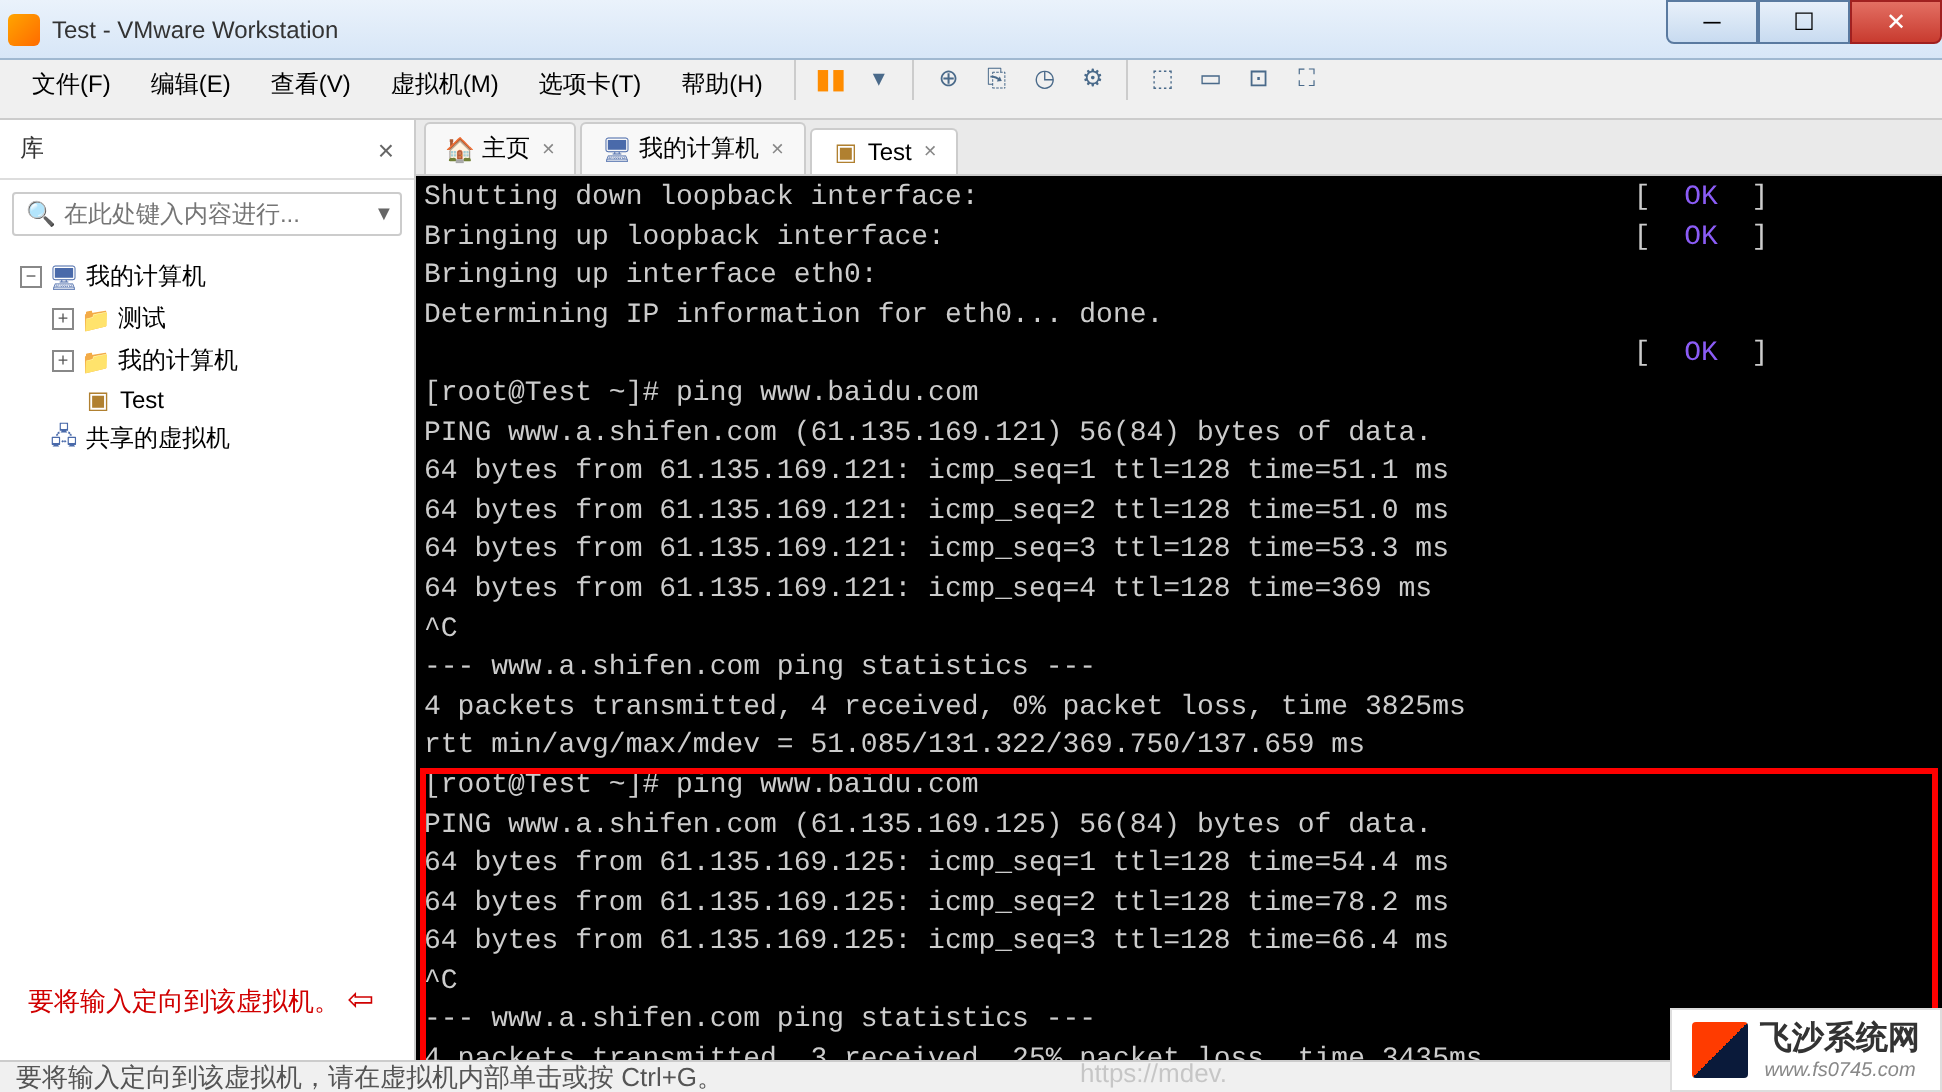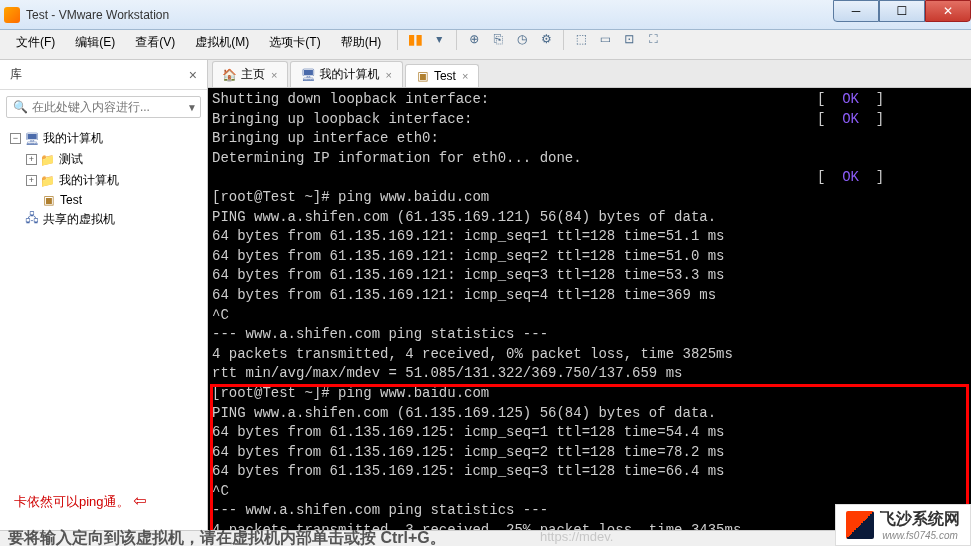--- a/index.html
+++ b/index.html
@@ -52,21 +52,21 @@
     .tab.active { background: #fff; font-weight: normal; }
     .tab-close { color: #888; margin-left: 2px; font-size: 11px; }
     
     
     .terminal { flex: 1; background: #000; color: #ccc; font-family: "Courier New", monospace; font-size: 14px; padding: 2px 4px; overflow: hidden; position: relative; line-height: 1.4; white-space: pre; }
     .term-ok { color: #8b5cf6; }
     .term-bracket { color: #ccc; }
     .term-red-box { border: 3px solid #ff0000; position: absolute; }
     
     
-    .statusbar { height: 16px; background: #f0f0f0; border-top: 1px solid #ccc; font-size: 16px; color: #555; padding: 0 8px; display: flex; align-items: center; font-weight: bold; }
+    .statusbar { height: 16px; background: #f0f0f0; border-top: 1px solid #ccc; font-size: 13px; color: #555; padding: 0 8px; display: flex; align-items: center; }
     
     
     .watermark-left { position: absolute; bottom: 2px; left: 540px; color: rgba(120,120,120,0.35); font-size: 13px; }
     .watermark-right { position: absolute; bottom: 0; right: 0; background: #fff; padding: 4px 10px; display: flex; align-items: center; gap: 6px; font-size: 16px; font-weight: bold; color: #333; border: 1px solid #ddd; text-align: center; }
     .wm-logo { width: 28px; height: 28px; background: linear-gradient(135deg, #ff3b00 50%, #0a1a3a 50%); border-radius: 2px; position: relative; }
     .wm-sub { font-size: 10px; font-weight: normal; color: #888; display: block; font-style: italic; }
   </style>
 </head>
 <body>
 
@@ -140,21 +140,21 @@
         <span class="tree-icon icon-vm">▣</span>
         <span>Test</span>
       </div>
       <div class="tree-item">
         <span style="width:11px"></span>
         <span class="tree-icon icon-share">🖧</span>
         <span>共享的虚拟机</span>
       </div>
     </div>
     <div class="annotation">
-      <div><span>卡依然可以ping通。</span> <span class="annot-arrow">⇦</span></div>
+      <div><span>要将输入定向到该虚拟机。</span> <span class="annot-arrow">⇦</span></div>
     </div>
   </div>
 
   <div class="content">
     <div class="tabs">
       <div class="tab">
         <span class="tree-icon">🏠</span>
         <span>主页</span>
         <span class="tab-close">×</span>
       </div>

